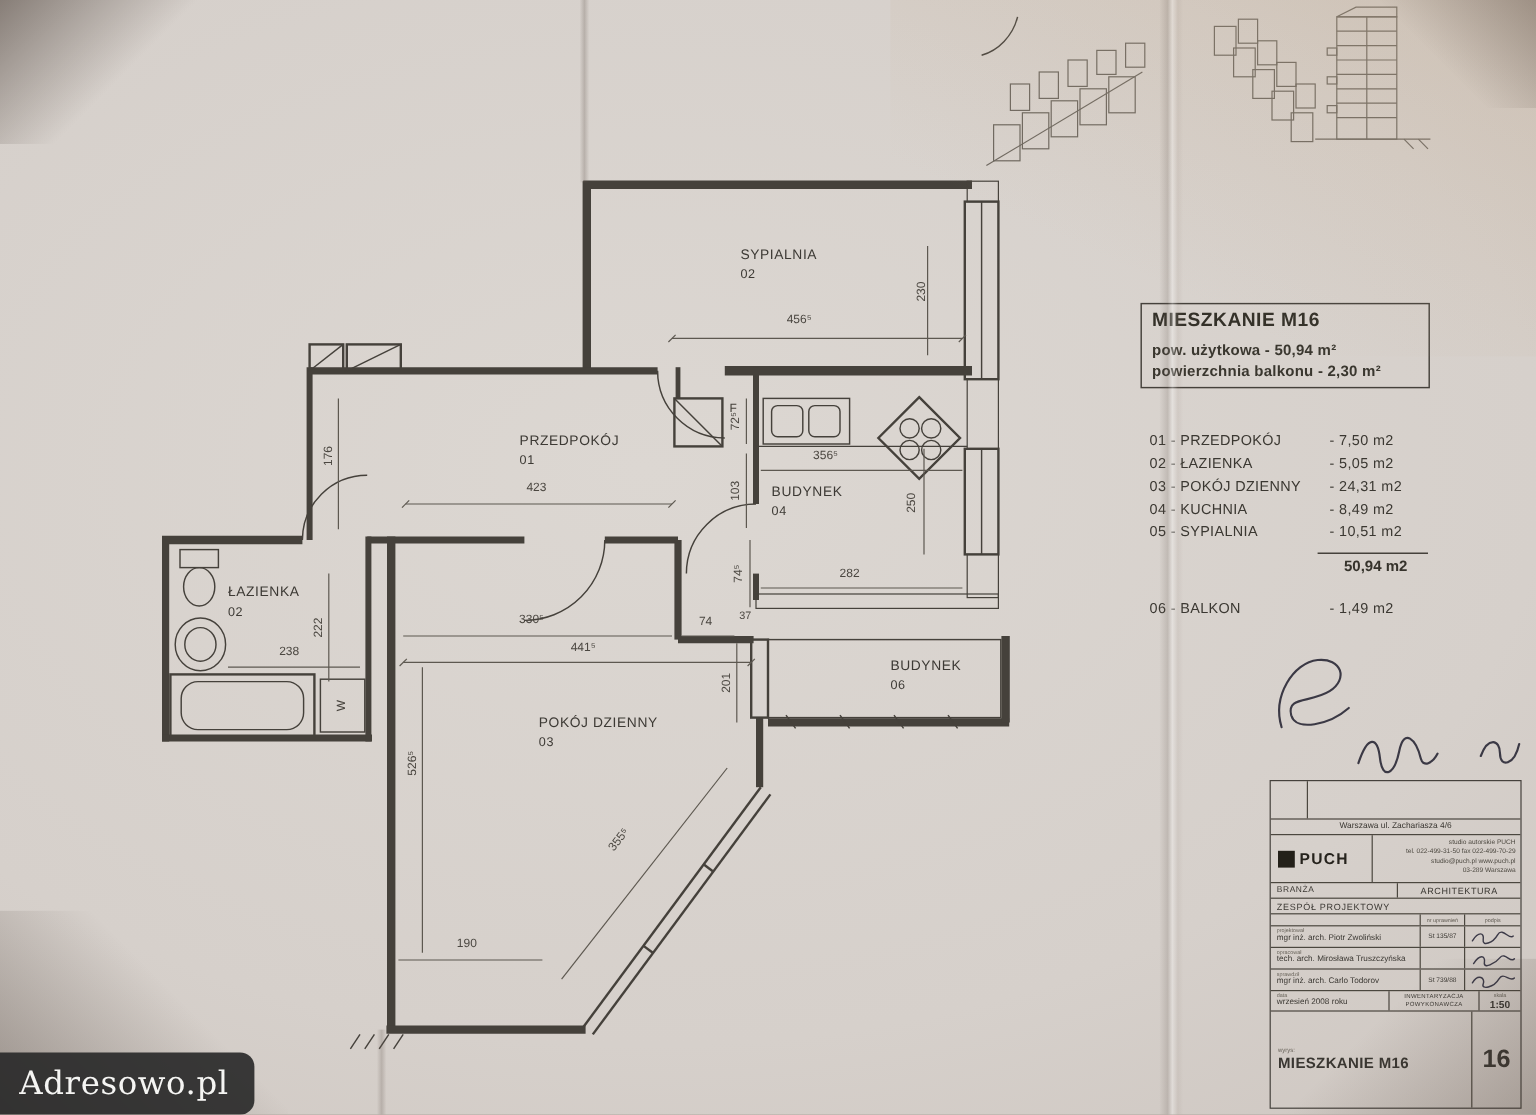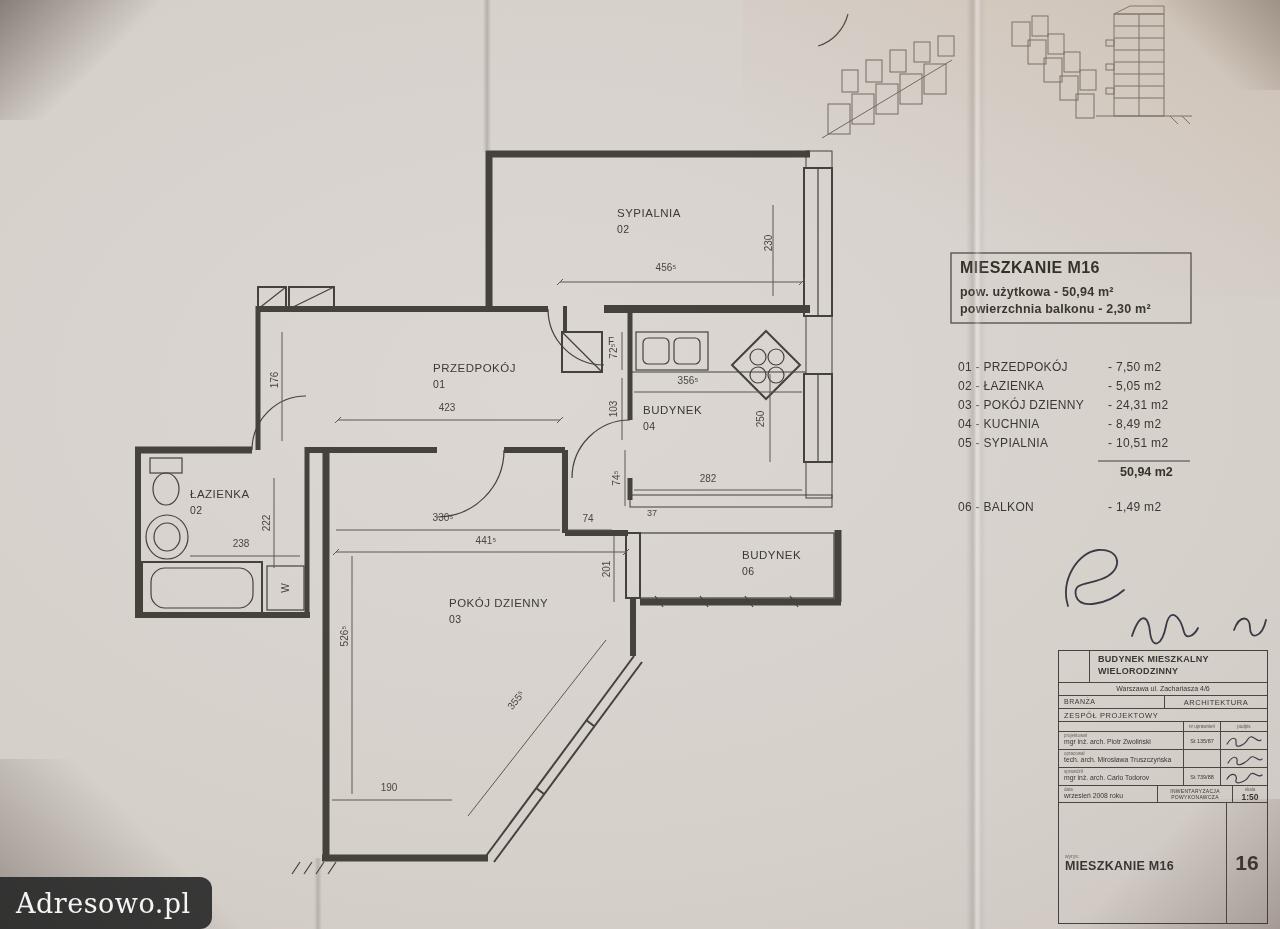--- a/index.html
+++ b/index.html
@@ -291,21 +291,21 @@
   <div class="dim" style="left:447px;top:407px">423</div>
   <div class="dim v" style="left:274px;top:380px">176</div>
   <div class="dim" style="left:688px;top:380px">356⁵</div>
   <div class="dim v" style="left:613px;top:351px">72⁵</div>
   <div class="dim v" style="left:613px;top:409px">103</div>
   <div class="dim v" style="left:760px;top:419px">250</div>
   <div class="dim" style="left:708px;top:478px">282</div>
   <div class="dim v" style="left:616px;top:478px">74⁵</div>
   <div class="dim" style="left:443px;top:517px">330⁵</div>
   <div class="dim" style="left:588px;top:518px">74</div>
-  <div class="dim small" style="left:652px;top:513px">37</div>
+  <div class="dim small" style="left:621px;top:513px">37</div>
   <div class="dim" style="left:486px;top:540px">441⁵</div>
   <div class="dim v" style="left:266px;top:523px">222</div>
   <div class="dim" style="left:241px;top:543px">238</div>
   <div class="dim v" style="left:606px;top:569px">201</div>
   <div class="dim v" style="left:344px;top:636px">526⁵</div>
   <div class="dim diag" style="left:516px;top:700px">355⁵</div>
   <div class="dim" style="left:389px;top:787px">190</div>
 
   <div class="fixlabel" style="left:611px;top:341px">F</div>
   <div class="fixlabel v" style="left:285px;top:588px">W</div>
@@ -336,24 +336,35 @@
   </div>
   <div class="info-total">50,94 m2</div>
   <div class="info-row" style="left:958px;top:500px">
     <span>06 - BALKON</span>
     <span class="ir-area">-   1,49 m2</span>
   </div>
 
   <div class="title-block">
     <div class="tb-row" style="height:32px">
       <div class="tb-obj-spacer"></div>
-      <div class="tb-obj-title">BUDYNEK MIESZKALNY WIELORODZINNY</div>
     </div>
     <div class="tb-row" style="height:13px">
       <div class="tb-address">Warszawa ul. Zachariasza 4/6</div>
+    </div>
+    <div class="tb-row" style="height:40px">
+      <div class="tb-logo-cell">
+        <span class="puch-box"></span>
+        <span class="puch-text">PUCH</span>
+      </div>
+      <div class="tb-studio-info">
+        <div>studio autorskie PUCH</div>
+        <div>tel. 022-499-31-50   fax 022-499-70-29</div>
+        <div>studio@puch.pl    www.puch.pl</div>
+        <div>03-289 Warszawa</div>
+      </div>
     </div>
     <div class="tb-row" style="height:13px">
       <div class="tb-branza-label">BRANŻA</div>
       <div class="tb-branza-value">ARCHITEKTURA</div>
     </div>
     <div class="tb-row" style="height:13px">
       <div class="tb-team-header">ZESPÓŁ PROJEKTOWY</div>
     </div>
     <div class="tb-row" style="height:10px">
       <div style="flex:1"></div>

